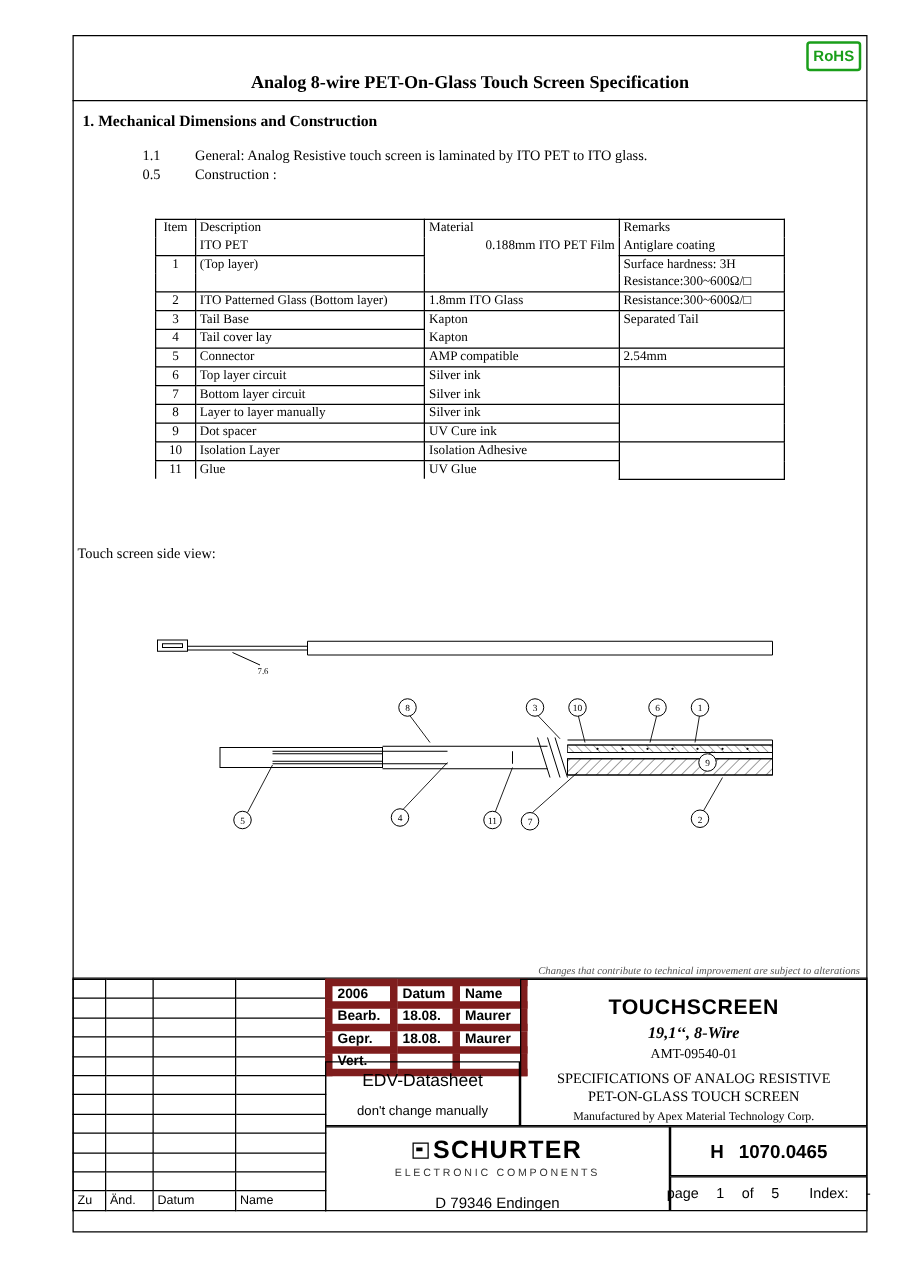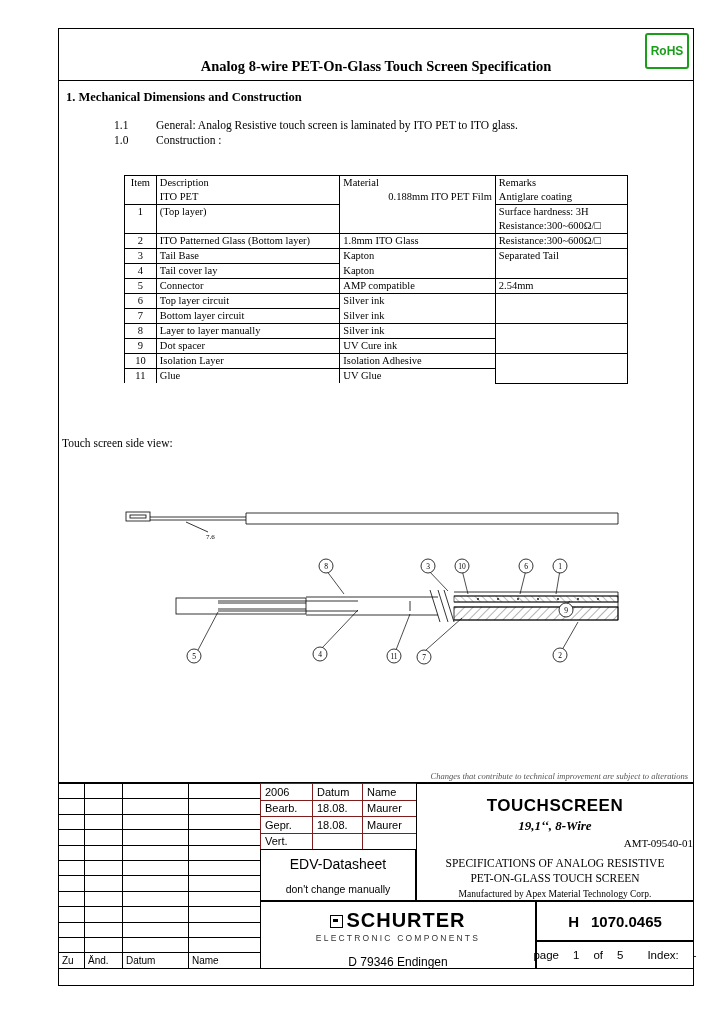--- a/index.html
+++ b/index.html
@@ -25,21 +25,21 @@
     position: absolute;
     left: 58px; top: 28px;
     width: 636px; height: 958px;
     border: 1px solid #000;
     box-sizing: border-box;
   }
   
   .rohs {
     position: absolute;
     left: 645px; top: 33px;
-    width: 44px; height: 36px;
+    width: 44px; height: 24px;
     border: 2px solid #1a9e1a;
     border-radius: 3px;
     box-sizing: border-box;
     display: flex;
     align-items: center;
     justify-content: center;
     background: #ffffff;
   }
   .rohs-text {
     font-family: "Liberation Sans", sans-serif;
@@ -143,24 +143,25 @@
   .rev-c4 { width: 72px; }
 
   .mid-table {
     position: absolute;
     left: 202px; top: 0px;
     border-collapse: collapse;
     font-family: "Liberation Sans", sans-serif;
     font-size: 11px;
   }
   .mid-table td {
-    border: 1px solid #7f1d1d;
+    border: 6px solid #7f1d1d;
     height: 16.5px;
     padding: 0 4px;
     box-sizing: border-box;
+    font-weight: bold;
   }
   .m-c1 { width: 52px; }
   .m-c2 { width: 50px; }
   .m-c3 { width: 54px; }
 
   .edv {
     position: absolute;
     left: 202px; top: 66px;
     width: 156px; height: 52px;
     border: 1px solid #000;
@@ -192,21 +193,21 @@
     margin-top: 12px;
     letter-spacing: 0.5px;
   }
   .rb-2 {
     font-family: "Liberation Serif", serif;
     font-size: 13px;
     font-weight: bold;
     font-style: italic;
     margin-top: 2px;
   }
-  .rb-3 { font-size: 11px; margin-top: 3px; text-align: right; }
+  .rb-3 { font-size: 11px; margin-top: 3px; }
   .rb-4 { font-size: 11.5px; margin-top: 8px; }
   .rb-5 { font-size: 11.5px; margin-top: 3px; }
   .rb-6 { font-size: 9.5px; margin-top: 5px; }
 
   .schurter-block {
     position: absolute;
     left: 202px; top: 118px;
     width: 276px; height: 68px;
     border: 1px solid #000;
     box-sizing: border-box;
@@ -285,21 +286,21 @@
     <span class="rohs-text">RoHS</span>
   </div>
 
   <div class="doc-title">Analog 8-wire PET-On-Glass Touch Screen Specification</div>
   <div class="title-rule"></div>
 
   <div class="sec-heading">1.  Mechanical Dimensions and Construction</div>
 
   <div class="num-row" style="left:114px; top:119px;">1.1</div>
   <div class="num-row" style="left:156px; top:119px;">General: Analog Resistive touch screen is laminated by ITO PET to ITO glass.</div>
-  <div class="num-row" style="left:114px; top:134px;">1.0</div>
+  <div class="num-row" style="left:114px; top:134px;">0.5</div>
   <div class="num-row" style="left:156px; top:134px;">Construction :</div>
 
   <table class="ctable">
     <tbody>
         <tr>
       <td class="c-item nb-bot">Item</td>
       <td class="c-desc nb-bot">Description</td>
       <td class="c-mat nb-bot">Material</td>
       <td class="c-rem nb-bot">Remarks</td>
     </tr>

